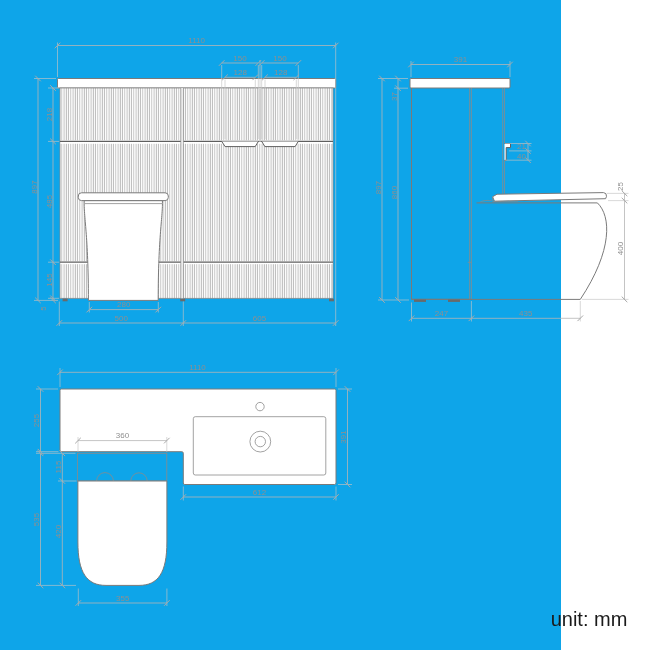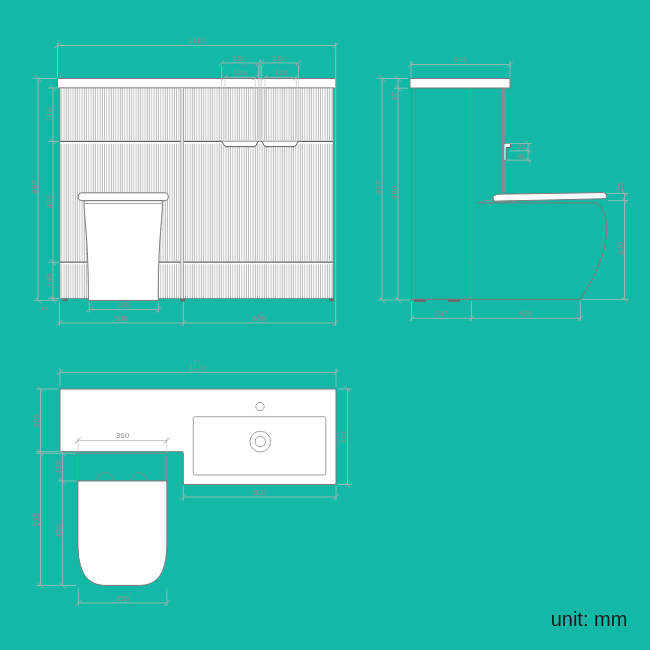--- a/index.html
+++ b/index.html
@@ -1,16 +1,16 @@
 <!DOCTYPE html>
 <html><head>
 <meta charset="utf-8">
 <style>
   html,body{margin:0;padding:0;background:#fff;}
-  .page{width:650px;height:650px;position:relative;background:#14b8a6;font-family:"Liberation Sans",sans-serif;}
+  .page{width:561px;height:650px;position:relative;background:#0ea5e9;font-family:"Liberation Sans",sans-serif;}
   svg{display:block;}
   .objw{stroke:#7a7a7a;fill:#fff;stroke-width:1;}
   .obj{stroke:#7a7a7a;fill:none;stroke-width:1;}
   .obj2{stroke:#8a8a8a;fill:none;stroke-width:.8;}
   .drawline{stroke:#5f5f5f;fill:none;stroke-width:1.3;}
   .handle{stroke:#5f5f5f;fill:#fff;stroke-width:1;}
   .foot{fill:#6a6a6a;stroke:none;}
   .ext{stroke:#c4c4c4;stroke-width:.65;fill:none;}
   .dim{stroke:#b5b5b5;stroke-width:.8;fill:none;}
   .dimt{font-family:"Liberation Sans",sans-serif;font-size:8px;fill:#8f8f8f;text-anchor:middle;}

